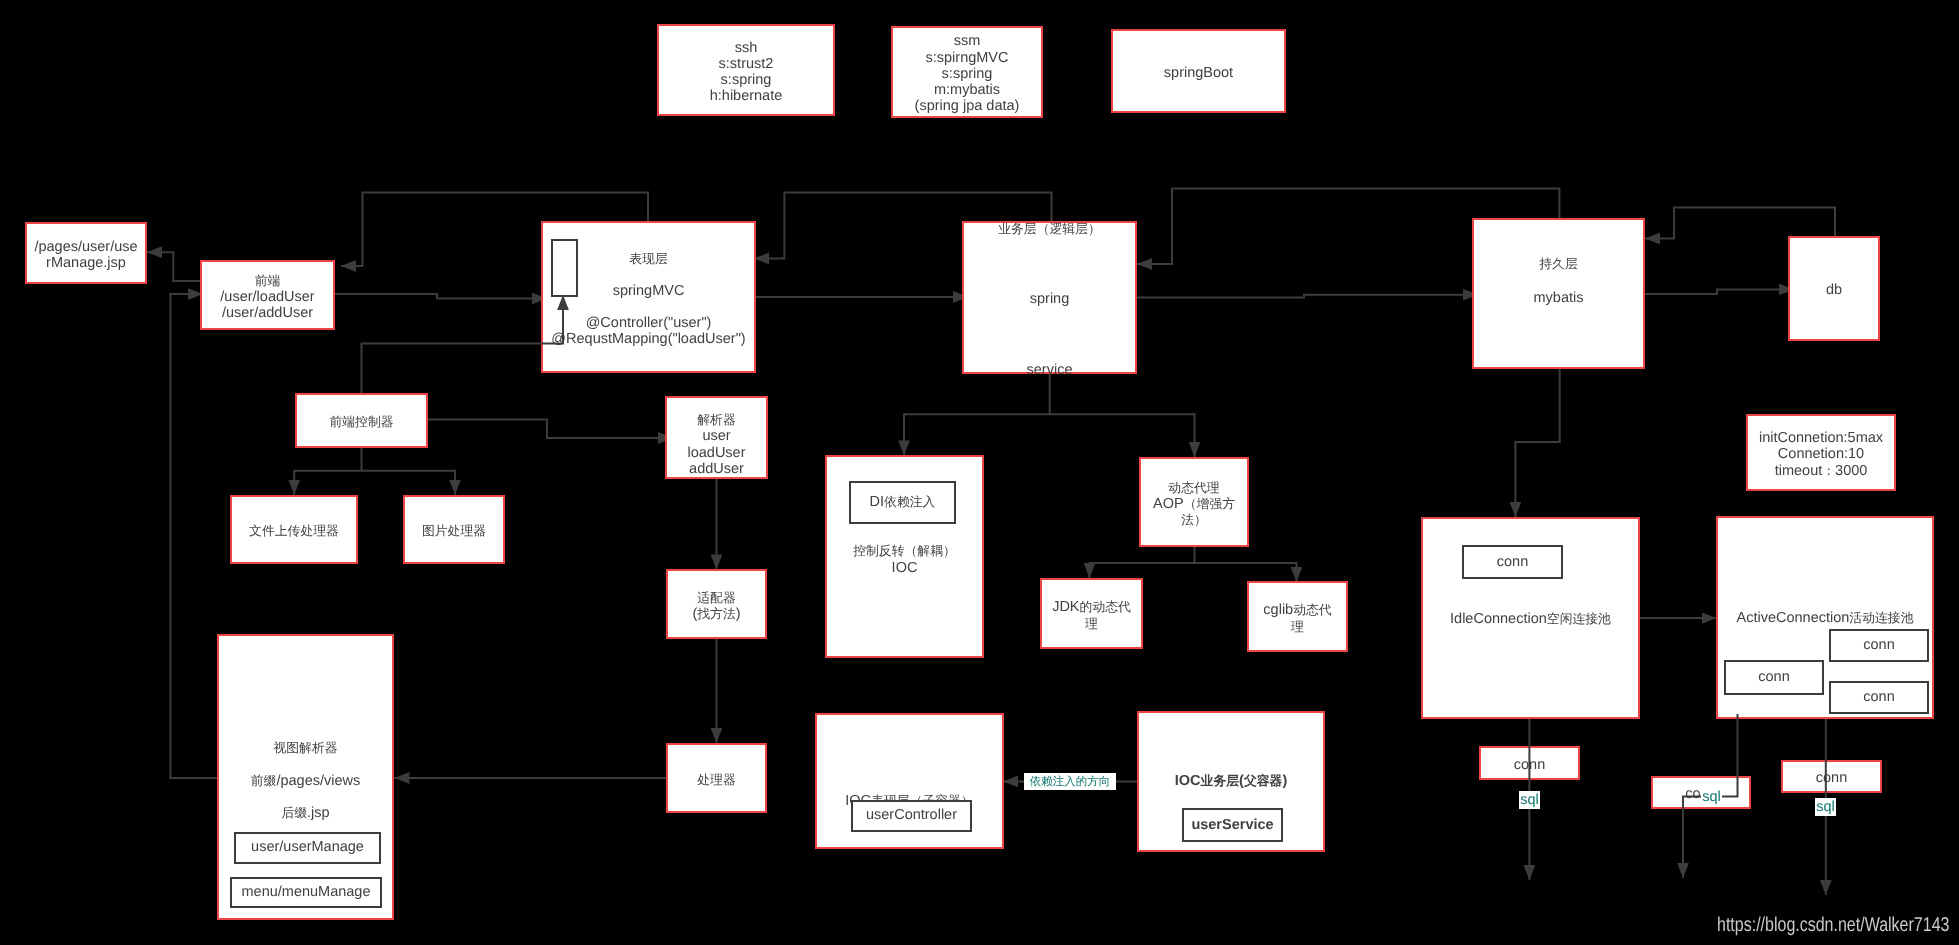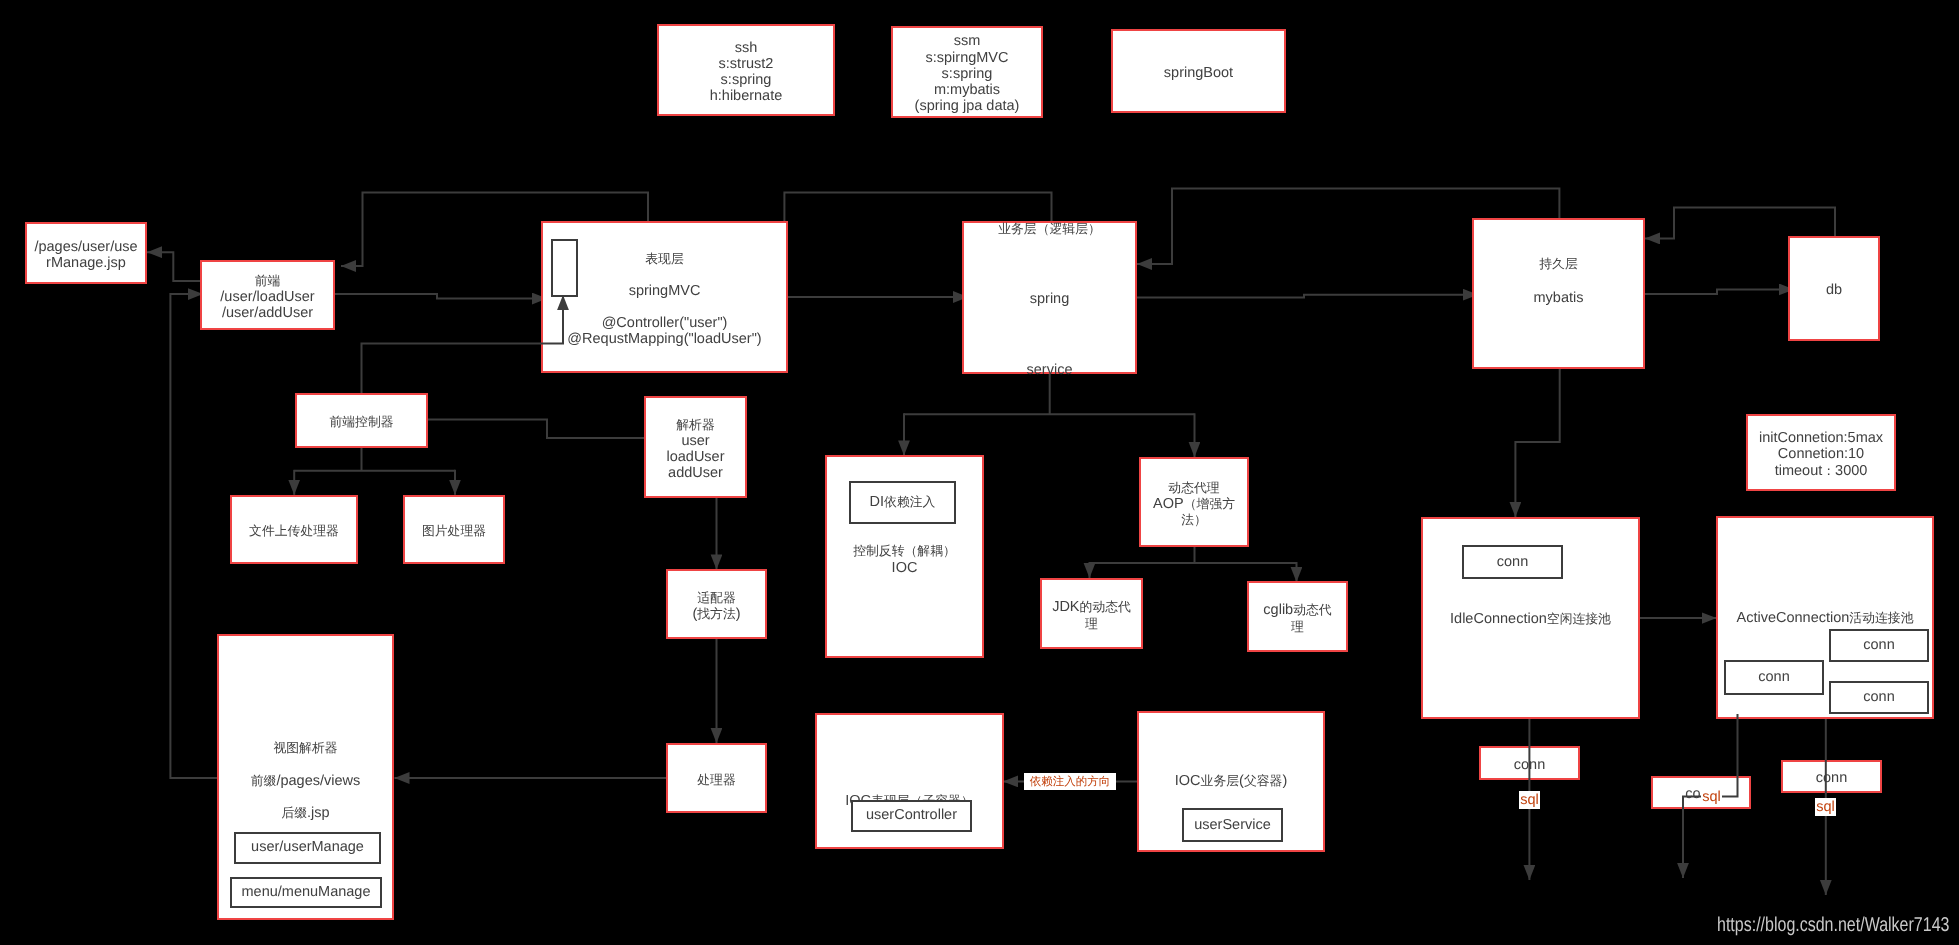--- a/index.html
+++ b/index.html
@@ -8,21 +8,21 @@
   body{width:1959px;height:945px;overflow:hidden;
        font-family:"Liberation Sans","DejaVu Sans",sans-serif;}
   #stage{position:relative;width:1959px;height:945px;background:#000;}
   svg.layer{position:absolute;left:0;top:0;width:1959px;height:945px;}
   .node{position:absolute;background:#fff;border:2px solid #ef4444;box-sizing:border-box;
         display:flex;flex-direction:column;align-items:center;justify-content:center;
         color:#414141;font-size:14.5px;line-height:16.2px;text-align:center;white-space:nowrap;padding-top:4px;}
   .inner{background:#fff;border:2px solid #3c3c3c;box-sizing:border-box;
          display:flex;align-items:center;justify-content:center;color:#414141;
          font-size:14.5px;position:absolute;white-space:nowrap;}
-  .edge-label{position:absolute;background:#fff;color:#c2410c;font-size:14.5px;
+  .edge-label{position:absolute;background:#fff;color:#0f766e;font-size:14.5px;
               display:flex;align-items:center;justify-content:center;white-space:nowrap;}
   .wm{position:absolute;color:#c9c9c9;font-size:20px;white-space:nowrap;
       transform-origin:0 0;transform:scaleX(0.80);}
   i.cjk{font-style:normal;font-size:0.885em;}
 </style>
 </head>
 <body>
 
 <div id="stage">
 
@@ -104,21 +104,21 @@
     <div>/pages/user/use</div>
     <div>rManage.jsp</div>
   </div>
 
   <div class="node" style="left:200px;top:260px;width:135px;height:70px;">
     <div><i class="cjk">前端</i></div>
     <div>/user/loadUser</div>
     <div>/user/addUser</div>
   </div>
 
-  <div class="node" style="left:541px;top:221px;width:247px;height:152px;display:block;">
+  <div class="node" style="left:541px;top:221px;width:215px;height:152px;display:block;">
     <div style="position:absolute;left:50%;transform:translateX(-50%);top:28px;"><i class="cjk">表现层</i></div>
     <div style="position:absolute;left:50%;transform:translateX(-50%);top:60px;">springMVC</div>
     <div style="position:absolute;left:50%;transform:translateX(-50%);top:92px;">@Controller("user")</div>
     <div style="position:absolute;left:50%;transform:translateX(-50%);top:108px;">@RequstMapping("loadUser")</div>
     <div class="inner" style="left:8px;top:15.5px;width:27px;height:58px;"></div>
   </div>
 
   <div class="node" style="left:962px;top:221px;width:175px;height:153px;gap:36px;">
     <div><i class="cjk">业务层（逻辑层）</i></div>
     <div style="margin-top:18px;">spring</div>
@@ -139,21 +139,21 @@
   </div>
 
   <div class="node" style="left:230px;top:495px;width:128px;height:69px;">
     <div><i class="cjk">文件上传处理器</i></div>
   </div>
 
   <div class="node" style="left:403px;top:495px;width:102px;height:69px;">
     <div><i class="cjk">图片处理器</i></div>
   </div>
 
-  <div class="node" style="left:644px;top:396px;width:103px;height:102px;">
+  <div class="node" style="left:665px;top:396px;width:103px;height:83px;justify-content:flex-end;">
     <div><i class="cjk">解析器</i></div>
     <div>user</div>
     <div>loadUser</div>
     <div>addUser</div>
   </div>
 
   <div class="node" style="left:666px;top:569px;width:101px;height:70px;">
     <div><i class="cjk">适配器</i></div>
     <div>(<i class="cjk">找方法</i>)</div>
   </div>
@@ -198,21 +198,21 @@
     <div><i class="cjk">理</i></div>
   </div>
 
   <div class="node" style="left:815px;top:713px;width:189px;height:136px;display:block;">
     <div style="position:absolute;left:50%;transform:translateX(-50%);top:59px;white-space:nowrap;margin-top:19px;">IOC<i class="cjk">表现层（子容器）</i></div>
     <div class="inner" style="left:34px;top:84.5px;width:121px;height:32px;">
       <span>userController</span>
     </div>
   </div>
 
-  <div class="node" style="left:1137px;top:711px;width:188px;height:141px;display:block;">
+  <div class="node" style="left:1137px;top:711px;width:188px;height:141px;display:block;font-weight:bold;">
     <div style="position:absolute;left:50%;transform:translateX(-50%);top:60px;white-space:nowrap;">IOC<i class="cjk">业务层</i>(<i class="cjk">父容器</i>)</div>
     <div class="inner" style="left:43px;top:95px;width:101px;height:34px;">
       <span>userService</span>
     </div>
   </div>
 
   <div class="edge-label" style="left:1024px;top:773px;width:92px;height:17px;font-size:13px;letter-spacing:0;">
     <span><i class="cjk">依赖注入的方向</i></span>
   </div>
 

